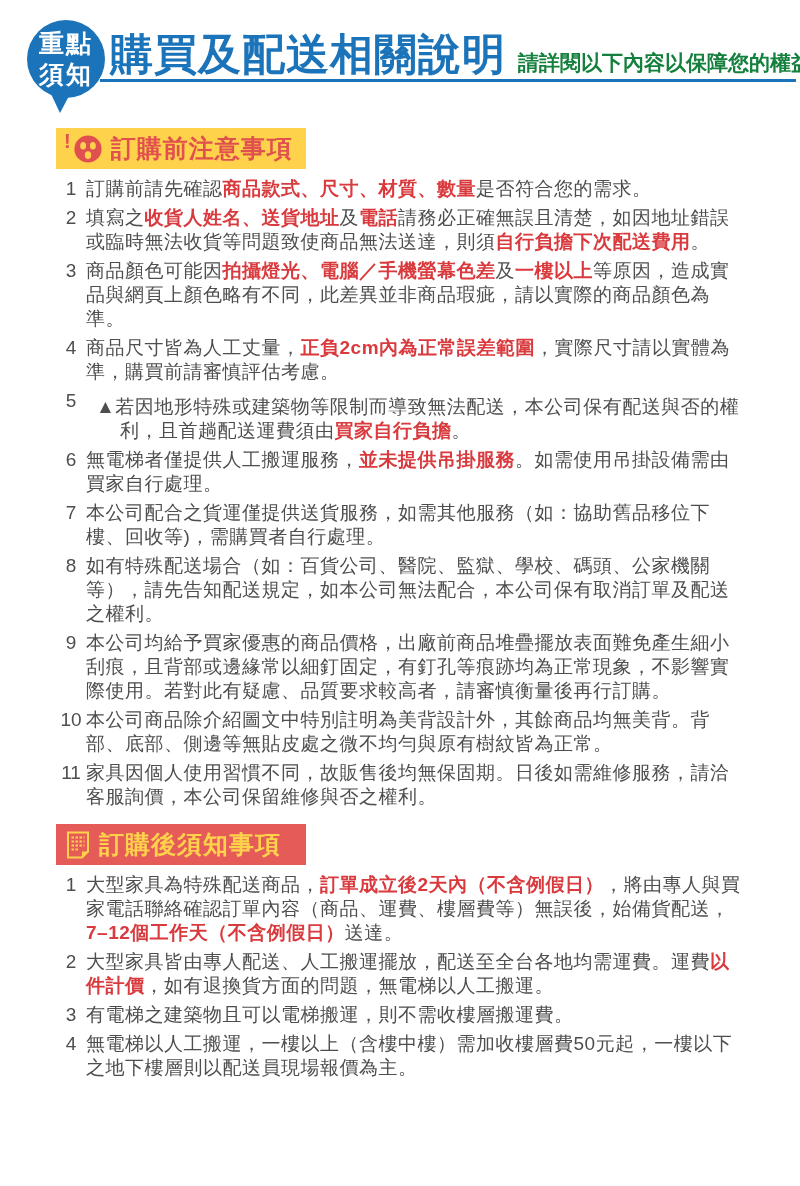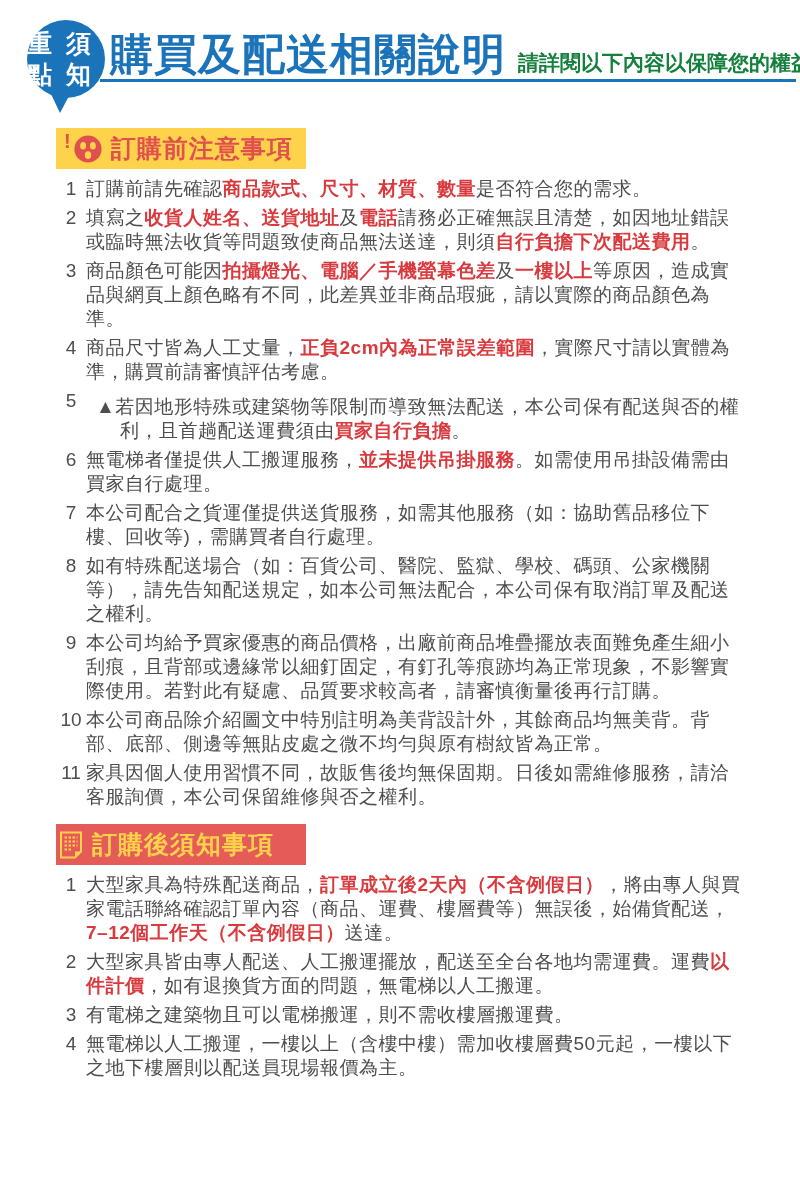--- a/index.html
+++ b/index.html
@@ -28,21 +28,21 @@
     position: absolute;
     left: 27px; top: 20px;
     width: 78px; height: 78px;
     background: var(--blue, #1b73b9);
     border-radius: 50%;
     color: #ffffff;
     font-weight: bold;
     font-size: 25px;
     letter-spacing: 2px;
     display: flex;
-    flex-direction: row;
+    flex-direction: column;
     align-items: center;
     justify-content: center;
     line-height: 1.25;
     z-index: 3;
   }
   .bubble-tail {
     position: absolute;
     left: 24px; bottom: -15px;
     width: 0; height: 0;
     border-left: 9px solid transparent;
@@ -83,21 +83,21 @@
   }
   .banner-before {
     margin-top: 0;
     background: var(--yellow, #ffd24c);
     color: var(--banner-red-text, #e0504e);
     padding-left: 8px;
   }
   .banner-after {
     background: var(--banner-red-bg, #e45b58);
     color: var(--yellow, #ffd24c);
-    padding-left: 2px;
+    padding-left: 9px;
   }
   .banner .icon { display: inline-flex; align-items: center; margin-right: 8px; }
   .excl { font-size: 20px; font-weight: bold; margin-right: 1px; transform: translateY(-7px); color: var(--banner-red-text, #e0504e); }
 
   
   .notice-list {
     list-style: none;
     margin: 8px 54px 0 56px;
     font-size: 19px;
     line-height: 24px;

